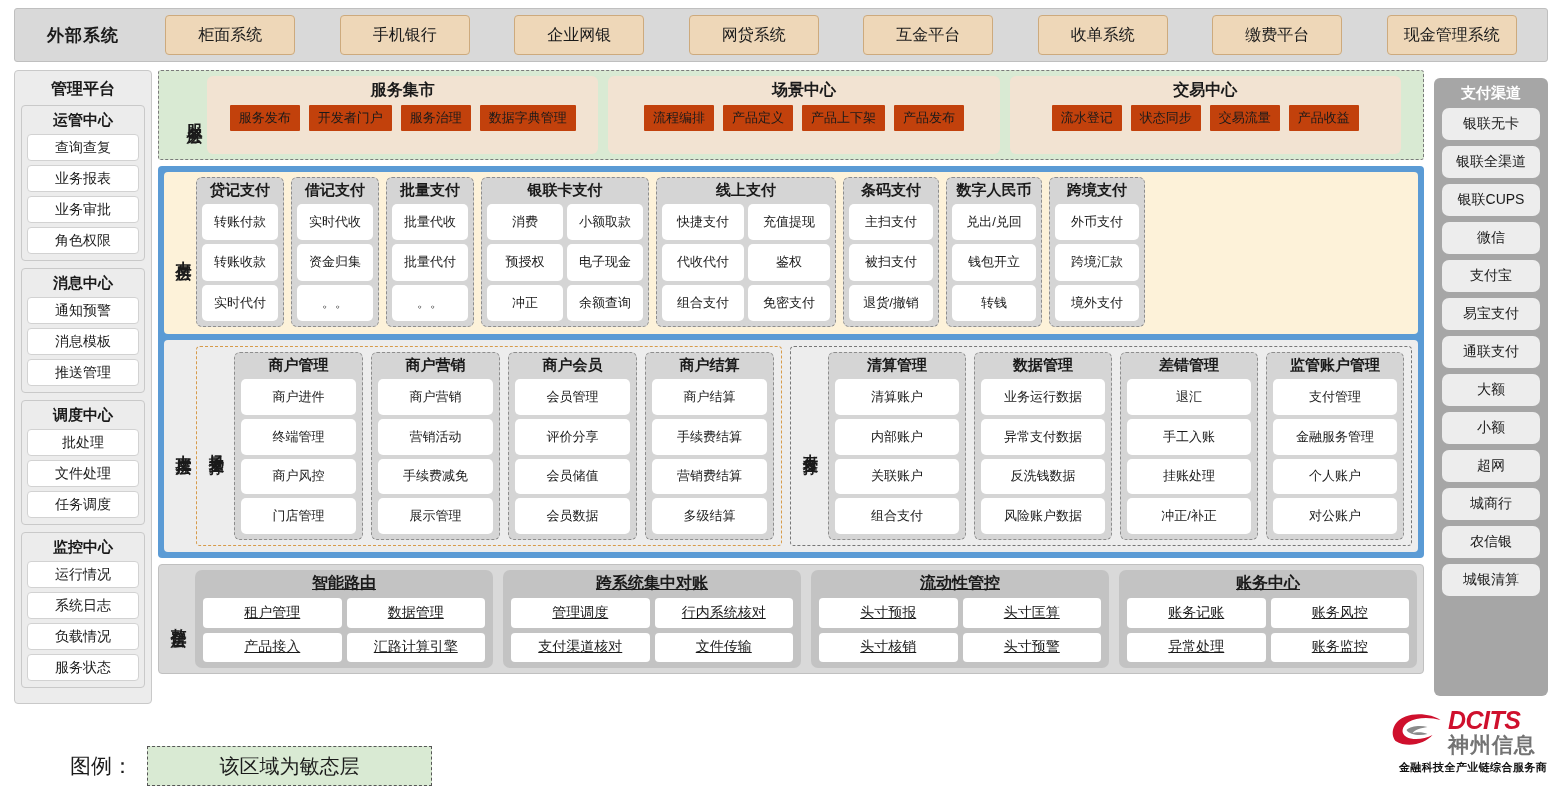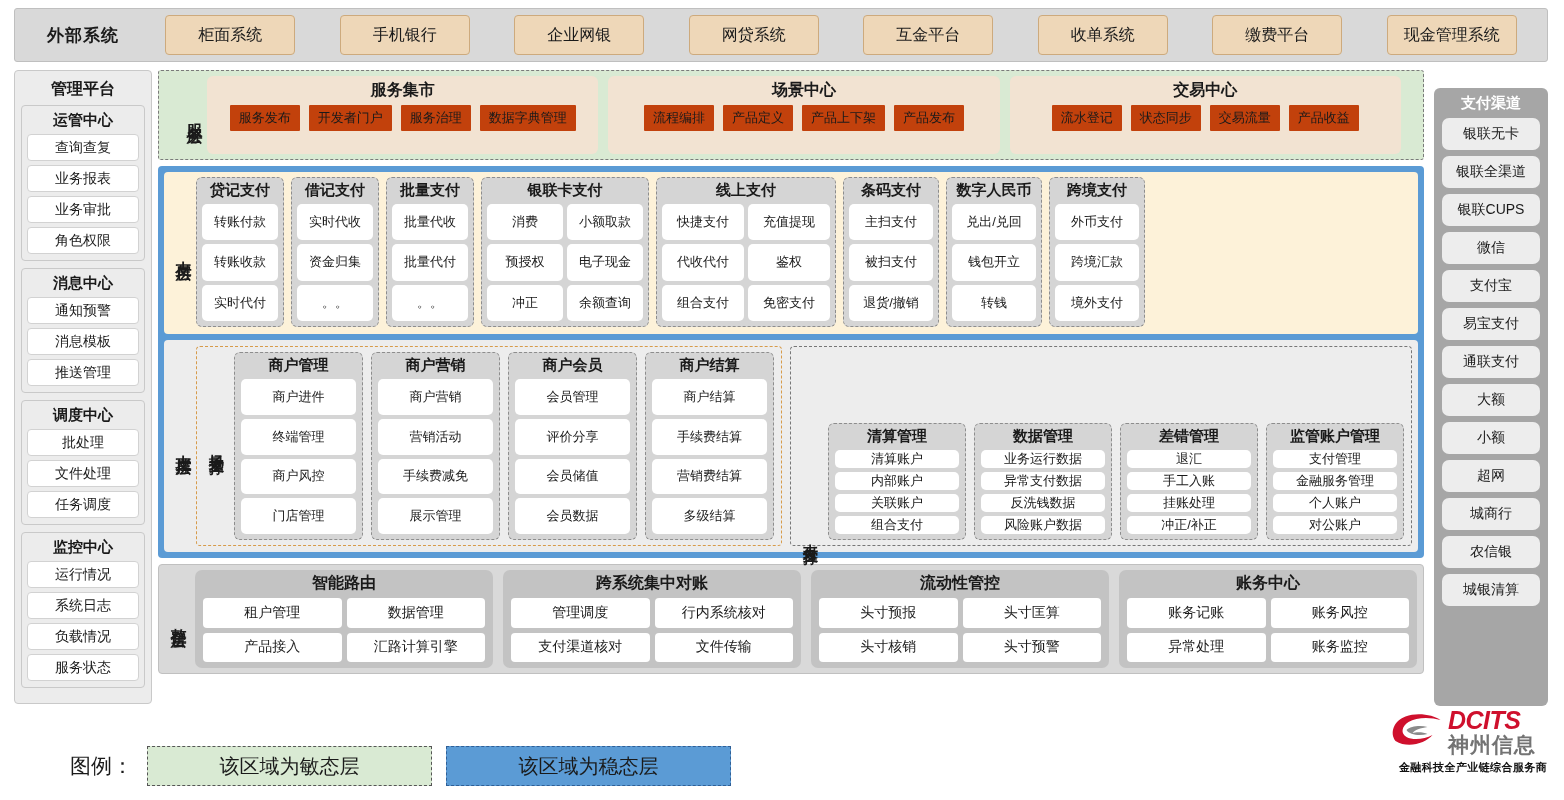--- a/index.html
+++ b/index.html
@@ -41,38 +41,38 @@
   .pay-col-title{font-weight:bold;font-size:15px;text-align:center;padding:1px 0 4px;white-space:nowrap;}
   .pay-grid{display:grid;gap:4px;flex:1;}
   .g1{grid-template-columns:1fr;}
   .g2{grid-template-columns:1fr 1fr;}
   .pay-chip{background:#fff;border-radius:5px;display:flex;align-items:center;justify-content:center;font-size:13px;white-space:nowrap;padding:0 4px;}
 
   .sup-layer{margin-top:6px;background:#ededed;border-radius:4px;display:flex;align-items:stretch;padding:6px;box-sizing:border-box;height:212px;}
   .sup-zones{flex:1;display:flex;gap:8px;}
   .zone{display:flex;align-items:stretch;border-radius:4px;padding:5px 7px;box-sizing:border-box;}
   .zone-scene{border:1px dashed #d79b4a;flex:0 0 586px;}
-  .zone-pay{border:1px dashed #777;flex:1;align-items:flex-end;}
+  .zone-pay{border:1px dashed #777;flex:1;}
   .zone-label{width:24px;flex:none;display:flex;align-items:center;justify-content:center;font-weight:bold;font-size:15px;writing-mode:vertical-rl;text-orientation:upright;letter-spacing:2px;}
   .zone-cols{flex:1;display:flex;gap:8px;padding-left:6px;}
   .sup-col{flex:1;background:#d5d5d5;border:1px dashed #8d8d8d;border-radius:6px;padding:2px 6px 5px;box-sizing:border-box;display:flex;flex-direction:column;}
   .sup-col-title{font-weight:bold;font-size:15px;text-align:center;padding:1px 0 4px;white-space:nowrap;}
   .sup-list{display:flex;flex-direction:column;gap:4px;flex:1;}
   .sup-chip{background:#fff;border-radius:5px;flex:1;display:flex;align-items:center;justify-content:center;font-size:13px;white-space:nowrap;}
 
   
   .int-layer{margin-top:6px;background:#d9d9d9;border:1px solid #c0c0c0;border-radius:4px;display:flex;align-items:stretch;padding:5px 6px;box-sizing:border-box;height:110px;}
-  .int-cards{flex:1;display:flex;gap:10px;padding-left:4px;}
+  .int-cards{flex:1;display:flex;gap:10px;padding-left:4px;text-decoration:underline;}
   .int-card{flex:1;background:#c3c3c3;border-radius:7px;padding:2px 8px 6px;box-sizing:border-box;display:flex;flex-direction:column;}
   .int-card-title{font-weight:bold;font-size:16px;text-align:center;padding:1px 0 4px;}
   .int-grid{display:grid;grid-template-columns:1fr 1fr;gap:5px;flex:1;}
   .int-chip{background:#fff;border-radius:4px;display:flex;align-items:center;justify-content:center;font-size:14px;white-space:nowrap;}
 
   
-  .chan{position:absolute;left:1434px;top:88px;width:114px;height:618px;background:#a6a6a6;border-radius:6px;box-sizing:border-box;padding:4px 8px 6px;}
+  .chan{position:absolute;left:1434px;top:78px;width:114px;height:618px;background:#a6a6a6;border-radius:6px;box-sizing:border-box;padding:4px 8px 6px;}
   .chan-title{font-weight:bold;font-size:15px;color:#fff;text-align:center;padding:2px 0 5px;}
   .chan-item{background:#ededed;border-radius:7px;height:32px;display:flex;align-items:center;justify-content:center;font-size:14px;margin-bottom:6px;white-space:nowrap;}
 
   
   .legend{position:absolute;left:70px;top:746px;display:flex;align-items:center;gap:14px;}
   .legend-label{font-size:21px;}
   .legend-box{height:40px;width:285px;display:flex;align-items:center;justify-content:center;font-size:20px;box-sizing:border-box;}
   .legend-green{background:#d9ead3;border:1px dashed #555;}
   .legend-blue{background:#5b9bd5;border:1px dashed #2f5f96;}
 
@@ -398,21 +398,20 @@
         <div class="chan-item">超网</div>
         <div class="chan-item">城商行</div>
         <div class="chan-item">农信银</div>
         <div class="chan-item">城银清算</div>
       </div>
   </div>
 
   <div class="legend">
     <div class="legend-label">图例：</div>
     <div class="legend-box legend-green">该区域为敏态层</div>
-    <div class="legend-box legend-blue">该区域为稳态层</div>
   </div>
 
   <div class="logo">
     <div class="logo-row">
       <svg class="logo-mark" viewBox="0 0 110 88">
         <path d="M14 62 C2 46 10 22 34 13 C58 4 90 10 104 20 C84 14 56 14 40 24 C26 33 24 47 36 54 C48 61 72 59 88 50 C74 66 40 78 14 62 Z" fill="#cf102d"></path>
         <path d="M36 40 C44 32 64 30 78 34 C64 36 52 40 48 46 C56 44 70 44 78 48 C62 52 42 50 36 40 Z" fill="#8a8a8a"></path>
       </svg>
       <div class="logo-text">
         <div class="logo-en">DCITS</div>

